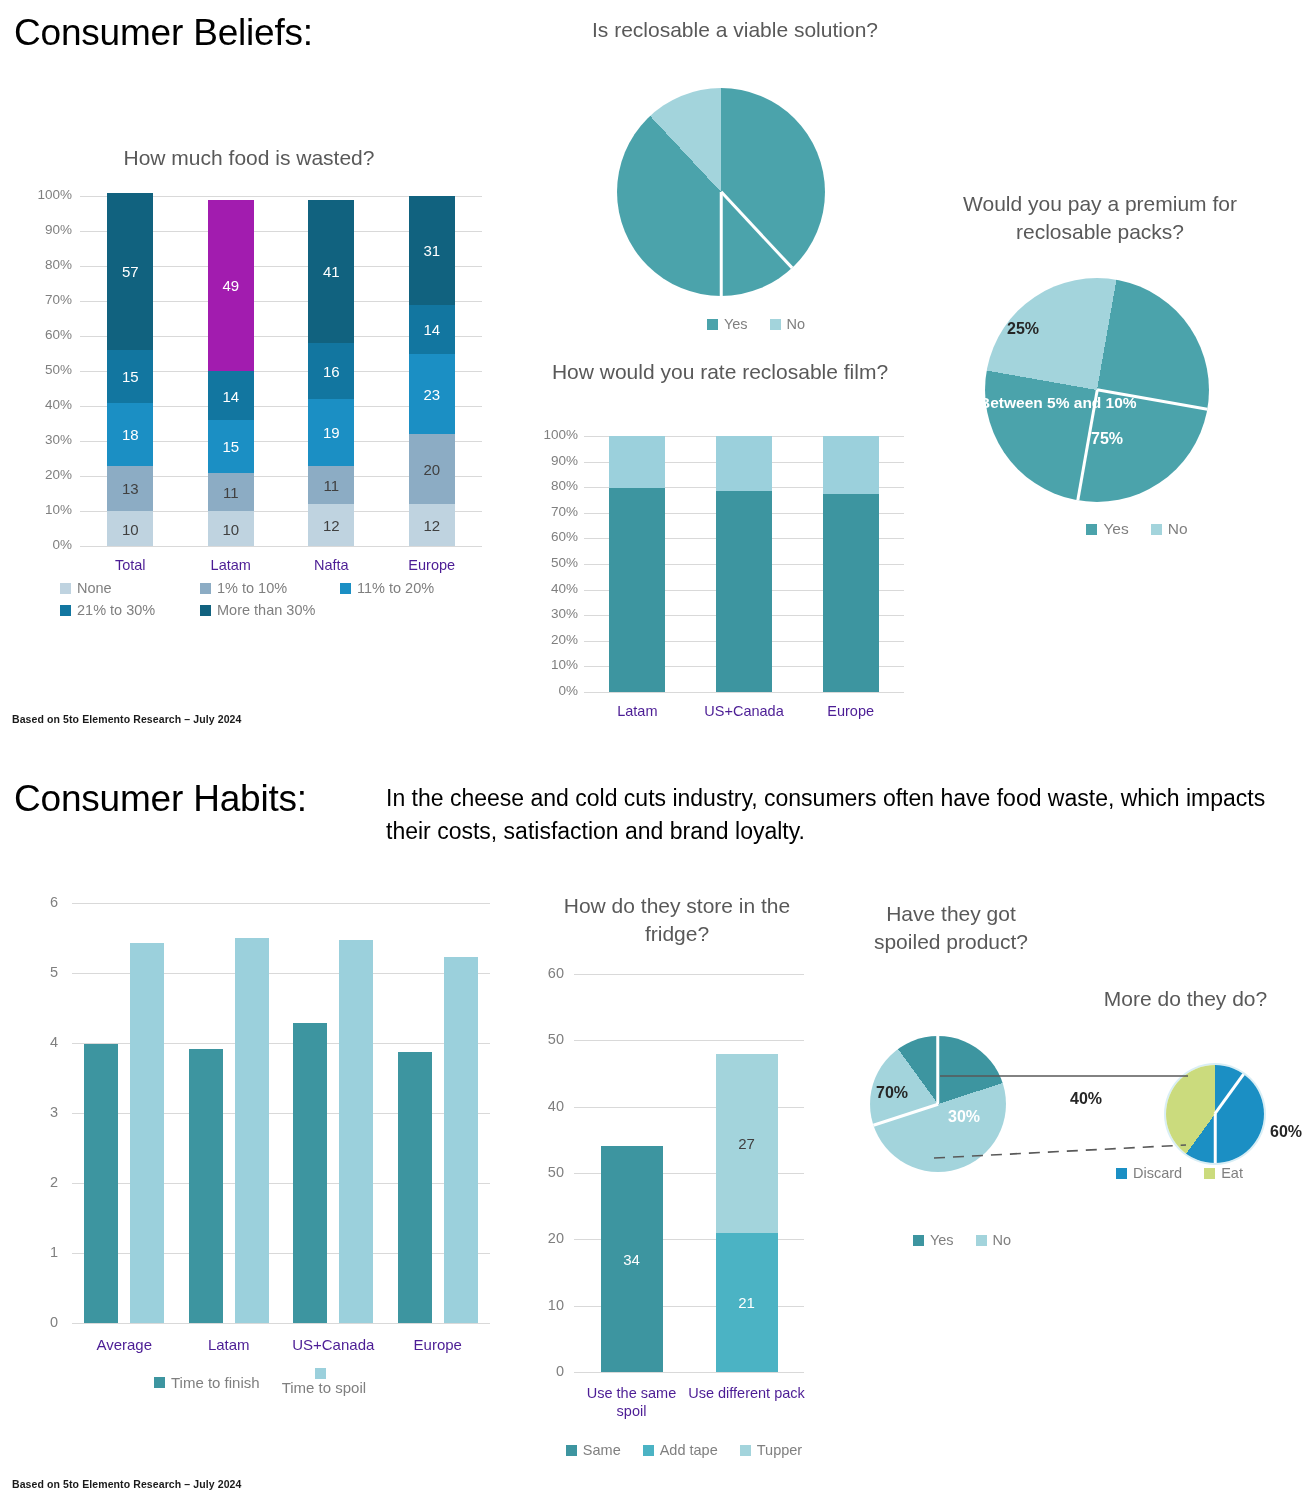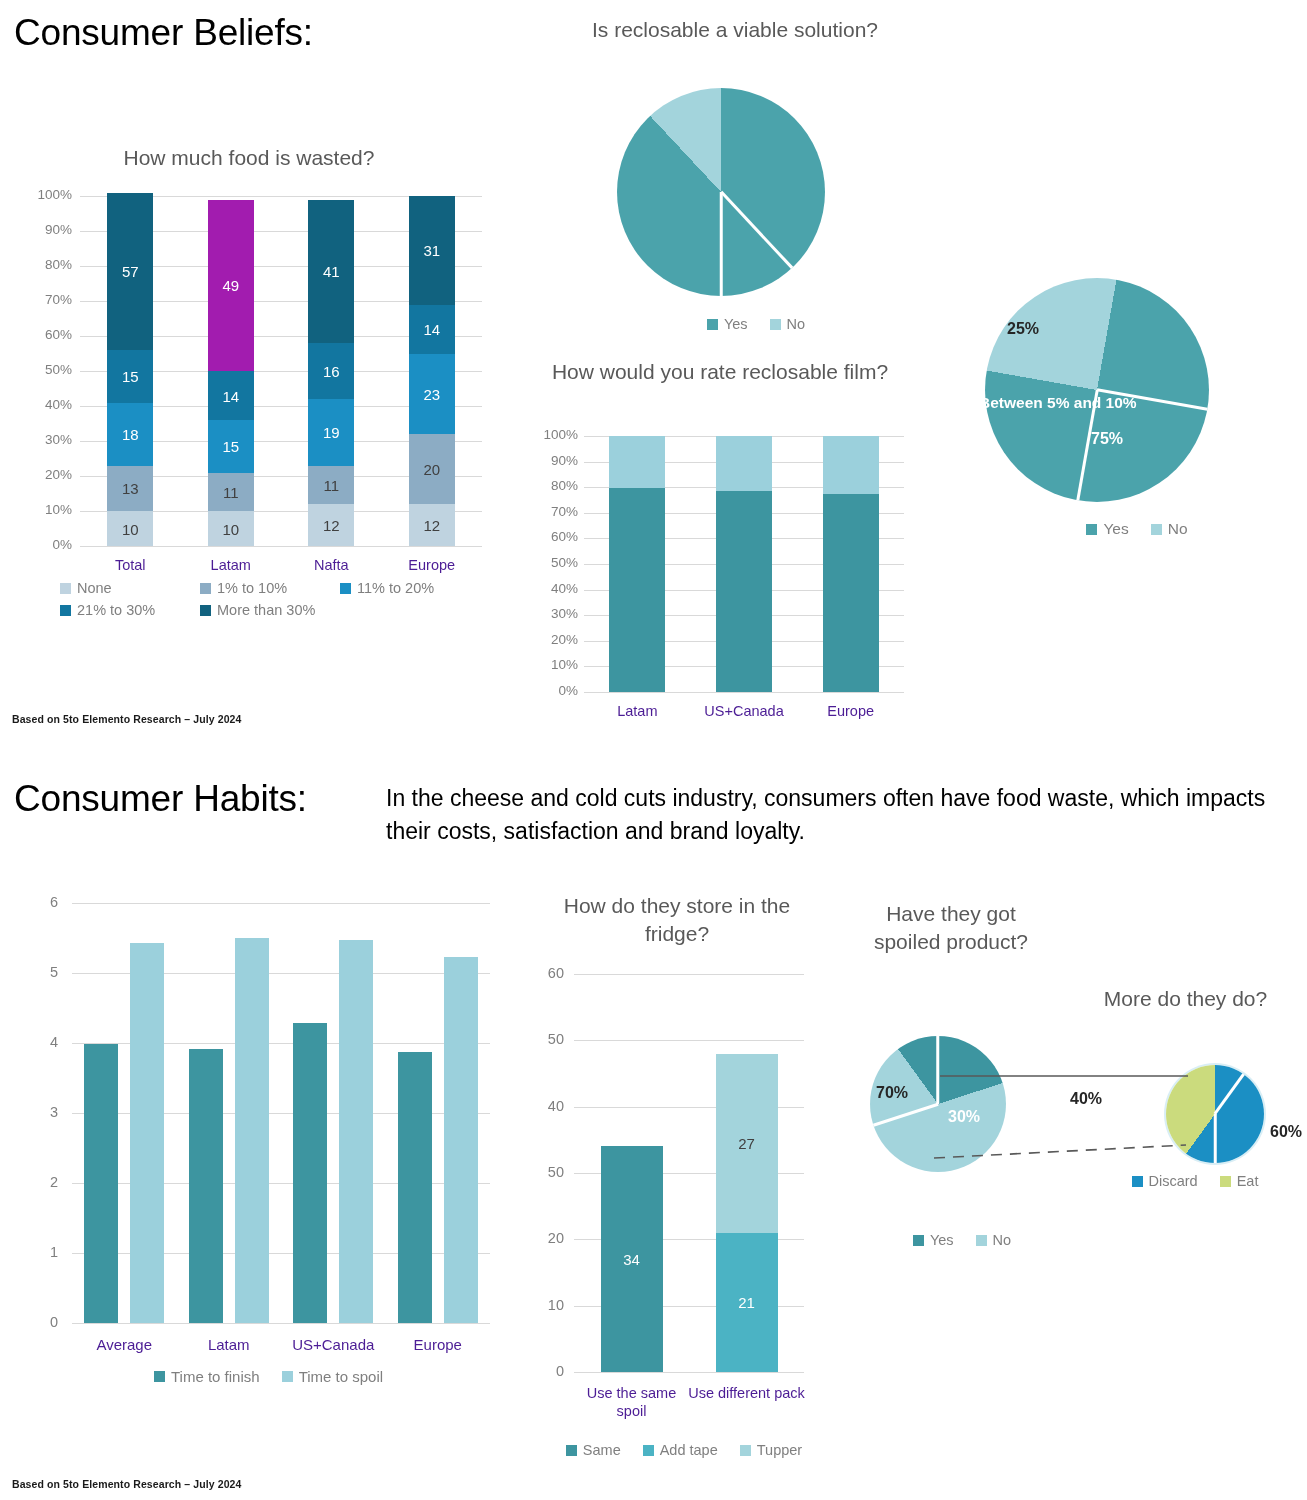--- a/index.html
+++ b/index.html
@@ -195,20 +195,21 @@
         <span>Yes</span>
       </div>
       <div class="lg-item" style="font-size:14.5px;">
         <span class="lg-sw" style="background:#a3d4dc;"></span>
         <span>No</span>
       </div>
     </div>
 </div>
 
 <div class="abs" id="chartC" style="left:930px; top:190px; width:340px; height:375px;">
+  <div class="chart-title" style="position:absolute; left:10px; top:0; width:320px;">Would you pay a premium for reclosable packs?</div>
   <div class="pie-wrap" id="pieC" style="left:55px; top:88px; width:224px; height:224px;">
       <div style="position:absolute;inset:0;border-radius:50%;background:conic-gradient(from 10deg,#4ba3ab 0deg 270deg,#a3d4dc 270deg 360deg);"></div>
       <div style="position:absolute;left:50%;top:50%;width:2.5px;height:50%;background:#fff;transform-origin:top center;transform:translateX(-50%) rotate(10deg);"></div>
       <div style="position:absolute;left:50%;top:50%;width:2.5px;height:50%;background:#fff;transform-origin:top center;transform:translateX(-50%) rotate(280deg);"></div>
       <div class="pie-lbl d" style="left:22px;top:42px;">25%</div>
       <div class="pie-lbl w" style="left:-6px;top:116px;font-size:15.5px;">Between 5% and 10%</div>
       <div class="pie-lbl w" style="left:106px;top:152px;">75%</div>
     </div>
   <div class="legend" id="legC" style="left: 98px; top: 330px; width: 240px; justify-content: center;">
       <div class="lg-item" style="font-size:15.5px;">
@@ -305,21 +306,21 @@
       <div class="abs cat-label" style="left:45.25px;width:130px;top:446px;font-size:15px;">Average</div>
       <div class="abs cat-label" style="left:149.75px;width:130px;top:446px;font-size:15px;">Latam</div>
       <div class="abs cat-label" style="left:254.25px;width:130px;top:446px;font-size:15px;">US+Canada</div>
       <div class="abs cat-label" style="left:358.75px;width:130px;top:446px;font-size:15px;">Europe</div>
     </div>
   <div class="legend" id="legE" style="left: 140px; top: 478px; width: 330px; justify-content: flex-start;">
       <div class="lg-item" style="font-size:15px;">
         <span class="lg-sw" style="background:#3d95a0;"></span>
         <span>Time to finish</span>
       </div>
-      <div class="lg-item" style="font-size:15px;">
+      <div class="lg-item" style="font-size:15px;flex-direction:column;">
         <span class="lg-sw" style="background:#9bd0dc;"></span>
         <span>Time to spoil</span>
       </div>
     </div>
 </div>
 
 <div class="abs" id="chartF" style="left:512px; top:892px; width:330px; height:590px;">
   <div class="chart-title" style="position:absolute; left:20px; top:0; width:290px;">How do they store in the fridge?</div>
   <div class="plot" id="plotF" style="left:62px; top:82px; width:230px; height:398px;">
       <div class="gridline" style="top:0px;"></div>
@@ -393,21 +394,21 @@
     </div>
 </div>
 
 <div class="abs" id="chartH" style="left:1098px; top:985px; width:200px; height:230px;">
   <div class="chart-title" style="position:absolute; left:0; top:0; width:175px;">More do they do?</div>
   <div class="pie-wrap" id="pieH" style="left: 68px; top: 80px; width: 98px; height: 98px; box-shadow: rgb(217, 238, 245) 0px 0px 0px 2px; border-radius: 50%;">
       <div style="position:absolute;inset:0;border-radius:50%;background:conic-gradient(from 0deg,#1b8fc4 0deg 216deg,#cbdb7d 216deg 360deg);"></div>
       <div style="position:absolute;left:50%;top:50%;width:2.5px;height:50%;background:#fff;transform-origin:top center;transform:translateX(-50%) rotate(0deg);"></div>
       <div style="position:absolute;left:50%;top:50%;width:2.5px;height:50%;background:#fff;transform-origin:top center;transform:translateX(-50%) rotate(216deg);"></div>
     </div>
-  <div class="legend" id="legH" style="left: 18px; top: 188px; width: 180px; justify-content: center;">
+  <div class="legend" id="legH" style="left: 18px; top: 180px; width: 180px; ">
       <div class="lg-item" style="font-size:14.5px;">
         <span class="lg-sw" style="background:#1b8fc4;"></span>
         <span>Discard</span>
       </div>
       <div class="lg-item" style="font-size:14.5px;">
         <span class="lg-sw" style="background:#cbdb7d;"></span>
         <span>Eat</span>
       </div>
     </div>
 <div class="abs pie-lbl d" style="left:-28px;top:105px;">40%</div>

